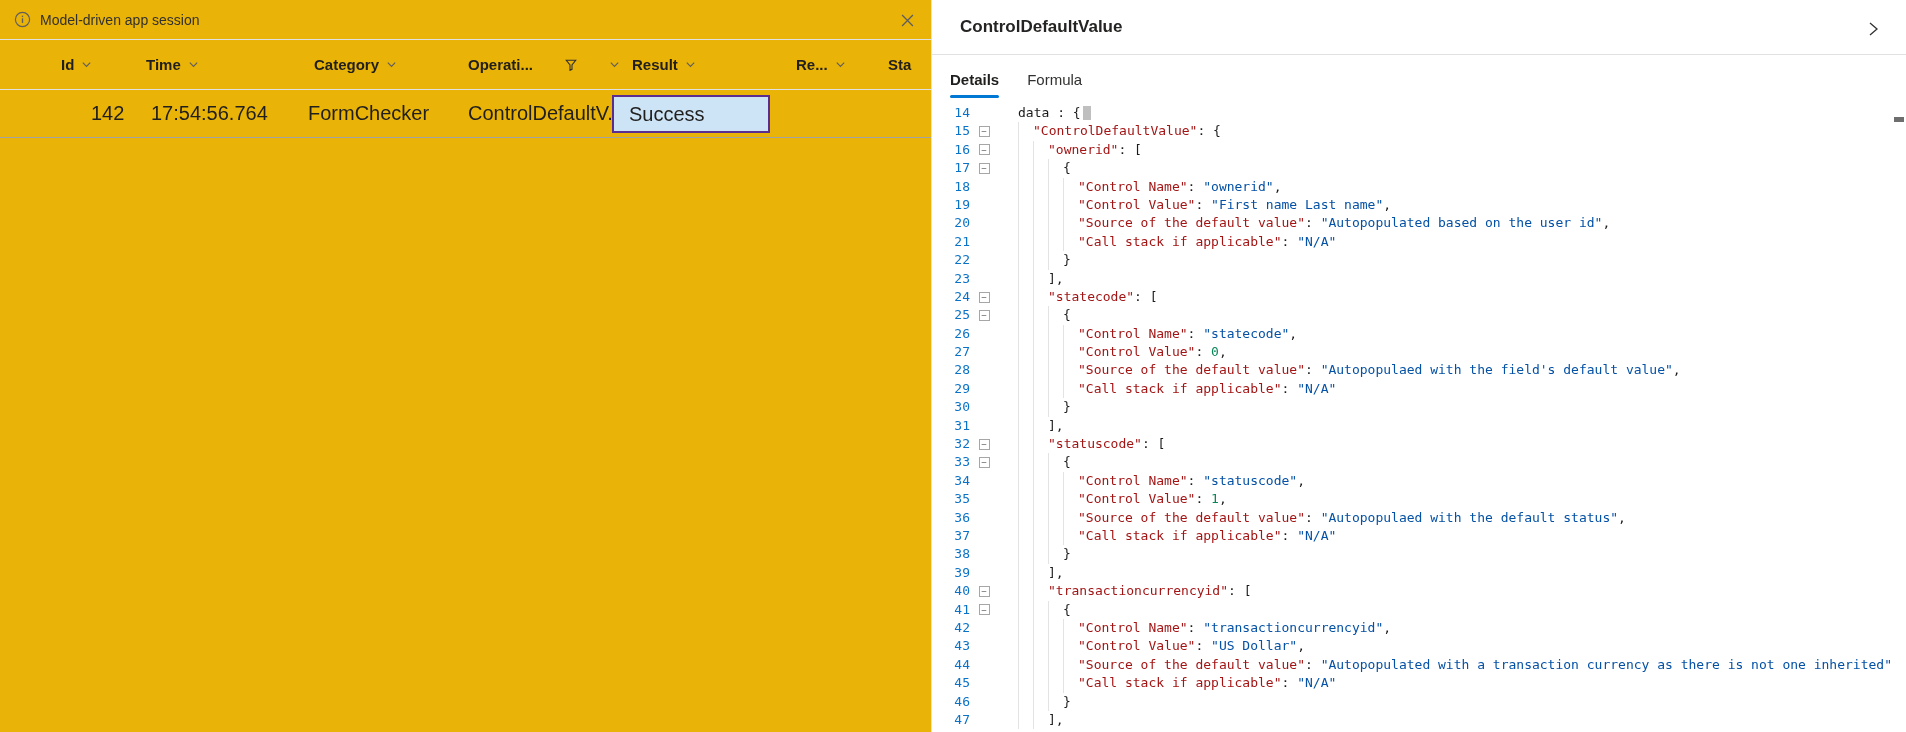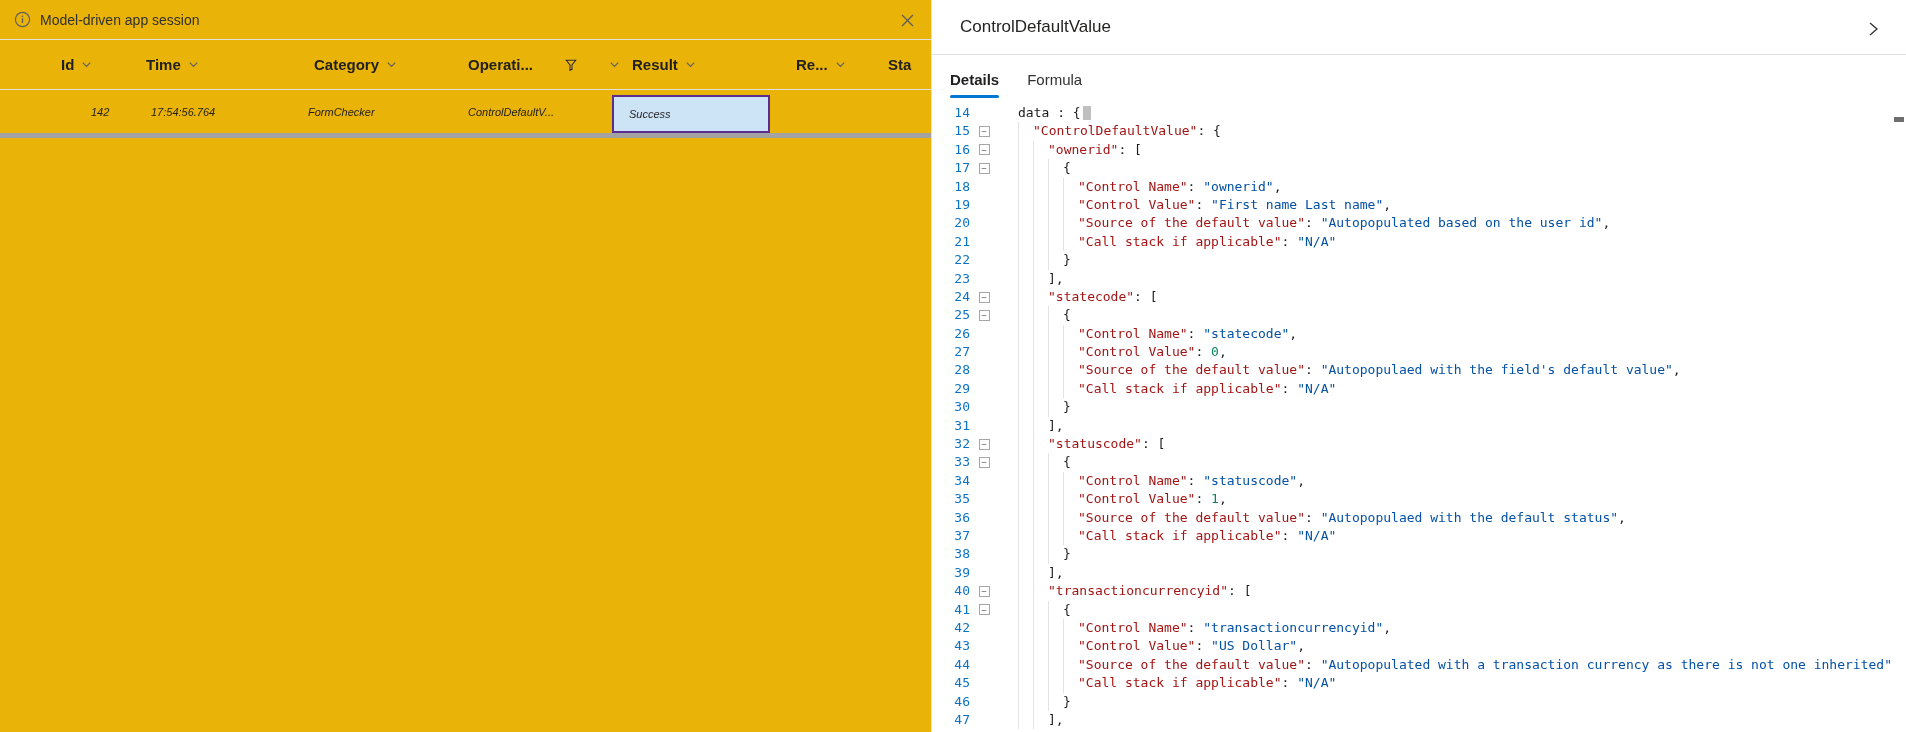--- a/index.html
+++ b/index.html
@@ -20,34 +20,34 @@
     font-weight:700; font-size:15px; color:#201f1e; cursor:pointer; white-space:nowrap; }
   .col-header .hcell:nth-child(1){ left:61px; }
   .col-header .hcell:nth-child(2){ left:146px; }
   .col-header .hcell:nth-child(3){ left:314px; }
   .col-header .hcell:nth-child(4){ left:468px;gap:32px; }
   .col-header .hcell:nth-child(5){ left:632px; }
   .col-header .hcell:nth-child(6){ left:796px; }
   .col-header .hcell:nth-child(7){ left:888px; }
   .hicon { display:flex; align-items:center; }
 
-  .data-row { position:relative; height:48px; border-bottom:5px solid #a3a3a3; font-size:11px; cursor:pointer;font-style:italic; }
+  .data-row { position:relative; height:48px; border-bottom:1px solid #a3a3a3; font-size:20px; cursor:pointer; }
   .rcell { position:absolute; top:0; height:100%; display:flex; align-items:center; white-space:nowrap; color:#201f1e; }
   .cell-id { left:91px; }
   .cell-time { left:151px; }
   .cell-category { left:308px; }
   .cell-operation { left:468px; }
   .cell-result { left:612px; top:5px; height:38px; width:158px; background:#cde4f7;
     border:2px solid #5c2d91; padding-left:15px; }
 
   
   .right-panel { flex:1; height:100%; border-left:1px solid #e1e1e1; position:relative; background:#fff; }
   .rp-header { height:55px; border-bottom:1px solid #e1e1e1; display:flex; align-items:center;
     padding:0 28px; position:relative; }
-  .rp-title { font-size:17px; font-weight:400; color:#252423; }
+  .rp-title { font-size:17px; font-weight:700; color:#252423; }
   .expand-btn { position:absolute; right:22px; top:18px; width:22px; height:22px; }
 
   .tabs { position:absolute; top:56px; left:0; right:0; height:47px; display:flex; align-items:stretch;
     padding:0 8px; gap:8px; }
   .tab { font-size:15px; color:#323130; padding:4px 10px; display:flex; align-items:center;
     position:relative; cursor:pointer; }
   .tab.active { font-weight:700; color:#201f1e; }
   .tab.active::after { content:""; position:absolute; left:10px; right:10px; bottom:5px; height:3px;
     background:#0078d4; border-radius:2px; }
 

